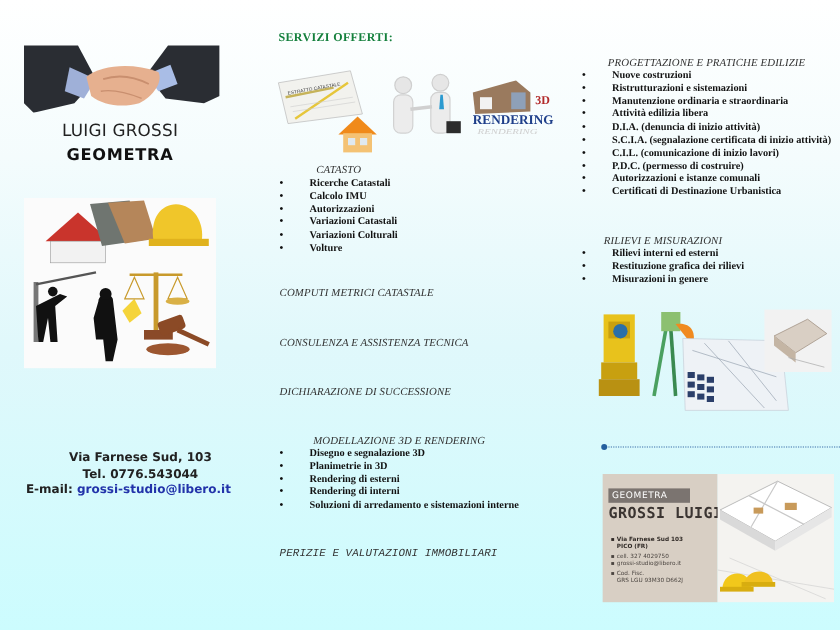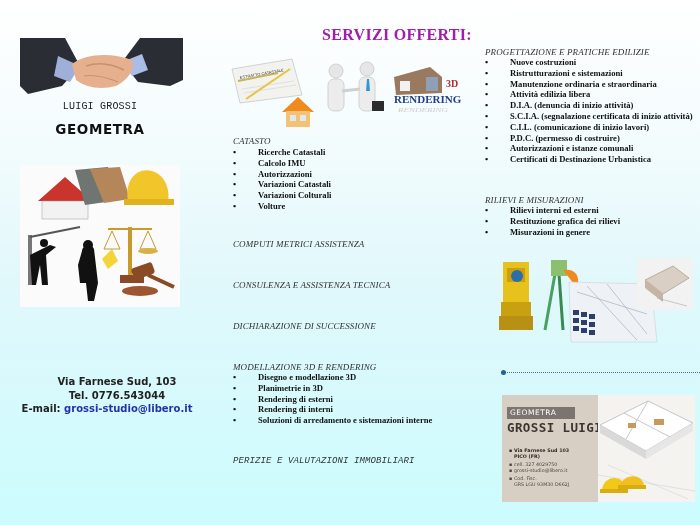--- a/index.html
+++ b/index.html
@@ -8,35 +8,35 @@
     position: relative;
     background: linear-gradient(to bottom, #ffffff 0%, #f4fcfd 25%, #e0f8fb 55%, #ccfcfe 100%);
     font-family: "Liberation Serif", serif;
     color: #111;
   }
   .abs { position: absolute; }
 
   
   .handshake { left: 20px; top: 36px; width: 163px; height: 58px; }
   .name-line { left: 0; width: 200px; text-align: center; font-family: "DejaVu Sans", sans-serif; }
-  .name-line.name { top: 101px; font-size: 10px; color: #222; letter-spacing: 0.2px; font-family: Liberation Mono, monospace; }
+  .name-line.name { top: 101px; font-size: 14px; color: #222; letter-spacing: 0.2px; }
   .name-line.title { top: 121px; font-size: 13.5px; font-weight: bold; letter-spacing: 0.6px; color: #111; }
 
   .collage { left: 20px; top: 165px; width: 160px; height: 142px; }
 
   .contact { left: 0; top: 375px; width: 200px; text-align: center;
              font-family: "DejaVu Sans", sans-serif; font-size: 10px; font-weight: bold; color: #222; line-height: 13.6px; padding-left: 34px; }
   .contact .email-line { margin-left: -20px; white-space: nowrap; }
   .contact .email-link { color: #2233aa; }
 
   
-  .servizi-title { left: 232px; top: 26px; width: 240px; text-align: right; font-size: 16px; font-weight: bold; color: #a21caf; letter-spacing: 0.3px; }
+  .servizi-title { left: 232px; top: 26px; width: 240px; text-align: left; font-size: 10px; font-weight: bold; color: #15803d; letter-spacing: 0.3px; }
   .mid-images { left: 230px; top: 55px; width: 240px; height: 77px; }
 
-  .section-head { font-style: italic; font-size: 9px; color: #333; letter-spacing: 0.1px; }
+  .section-head { font-style: italic; font-size: 9px; color: #333; letter-spacing: 0.1px; text-align: center; }
   .bullet-list { list-style: none; }
   .bullet-list li { position: relative; font-size: 8.6px; font-weight: bold; line-height: 10.8px; color: #111; padding-left: 25px; white-space: nowrap; }
   .bullet-list li .dot { position: absolute; left: 0; top: 0; font-size: 9px; }
 
   .catasto { left: 233px; top: 136px; }
   .catasto .section-head { margin-bottom: 1px; }
 
   .lone-head { left: 233px; }
   .modellazione { left: 233px; top: 362px; }
 
@@ -169,28 +169,28 @@
   <ul class="bullet-list">
     <li><span class="dot">•</span><span>Ricerche Catastali</span></li>
     <li><span class="dot">•</span><span>Calcolo IMU</span></li>
     <li><span class="dot">•</span><span>Autorizzazioni</span></li>
     <li><span class="dot">•</span><span>Variazioni Catastali</span></li>
     <li><span class="dot">•</span><span>Variazioni Colturali</span></li>
     <li><span class="dot">•</span><span>Volture</span></li>
   </ul>
 </div>
 
-<div class="abs lone-head section-head" style="top:239px;">COMPUTI METRICI ASSISTENZA</div>
+<div class="abs lone-head section-head" style="top:239px;">COMPUTI METRICI CATASTALE</div>
 <div class="abs lone-head section-head" style="top:280px;">CONSULENZA E ASSISTENZA TECNICA</div>
 <div class="abs lone-head section-head" style="top:321px;">DICHIARAZIONE DI SUCCESSIONE</div>
 
 <div class="abs modellazione">
   <div class="section-head">MODELLAZIONE 3D E RENDERING</div>
   <ul class="bullet-list">
-    <li><span class="dot">•</span><span>Disegno e modellazione 3D</span></li>
+    <li><span class="dot">•</span><span>Disegno e segnalazione 3D</span></li>
     <li><span class="dot">•</span><span>Planimetrie in 3D</span></li>
     <li><span class="dot">•</span><span>Rendering di esterni</span></li>
     <li><span class="dot">•</span><span>Rendering di interni</span></li>
     <li><span class="dot">•</span><span>Soluzioni di arredamento e sistemazioni interne</span></li>
   </ul>
 </div>
 
 <div class="abs lone-head section-head" style="top:456px;font-family:Liberation Mono, monospace;">PERIZIE E VALUTAZIONI IMMOBILIARI</div>
 
 <div class="abs progettazione">

